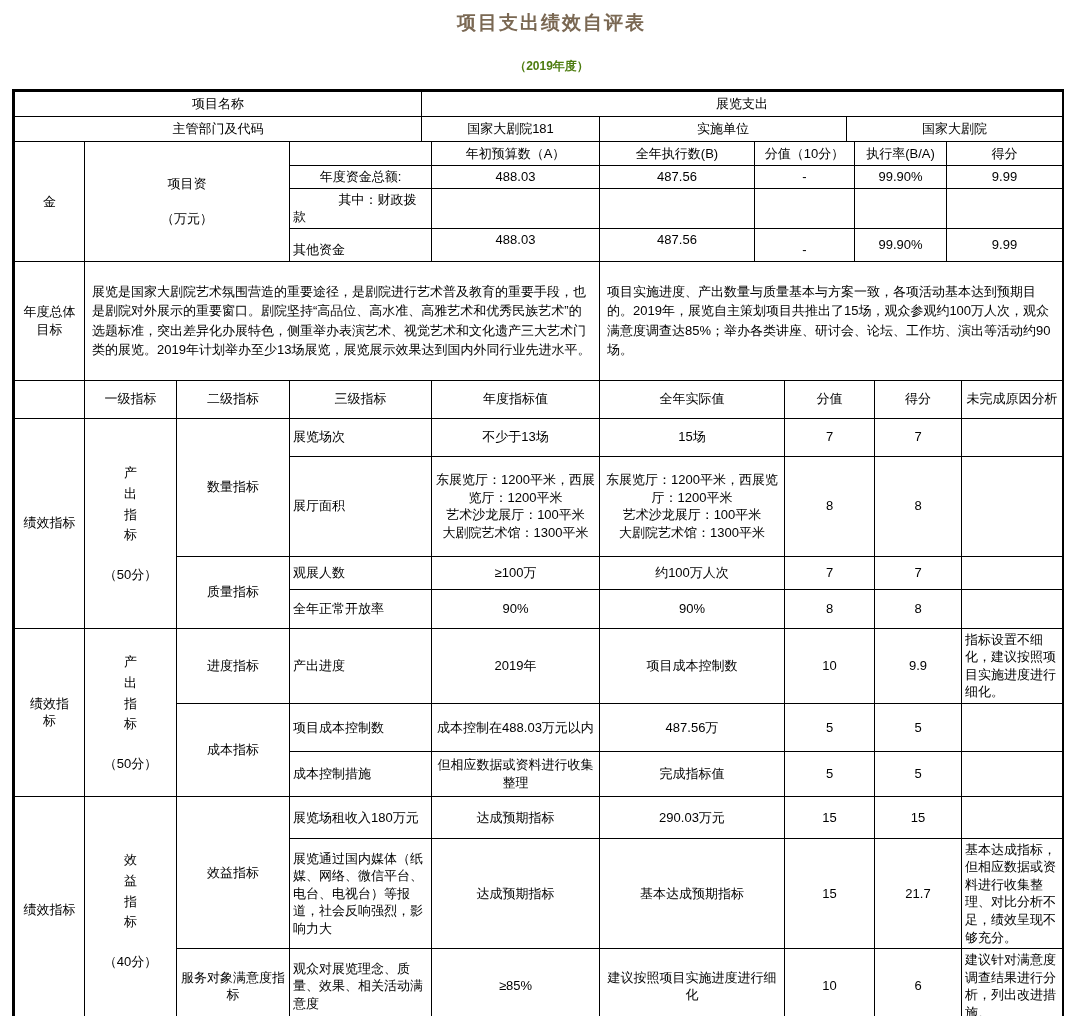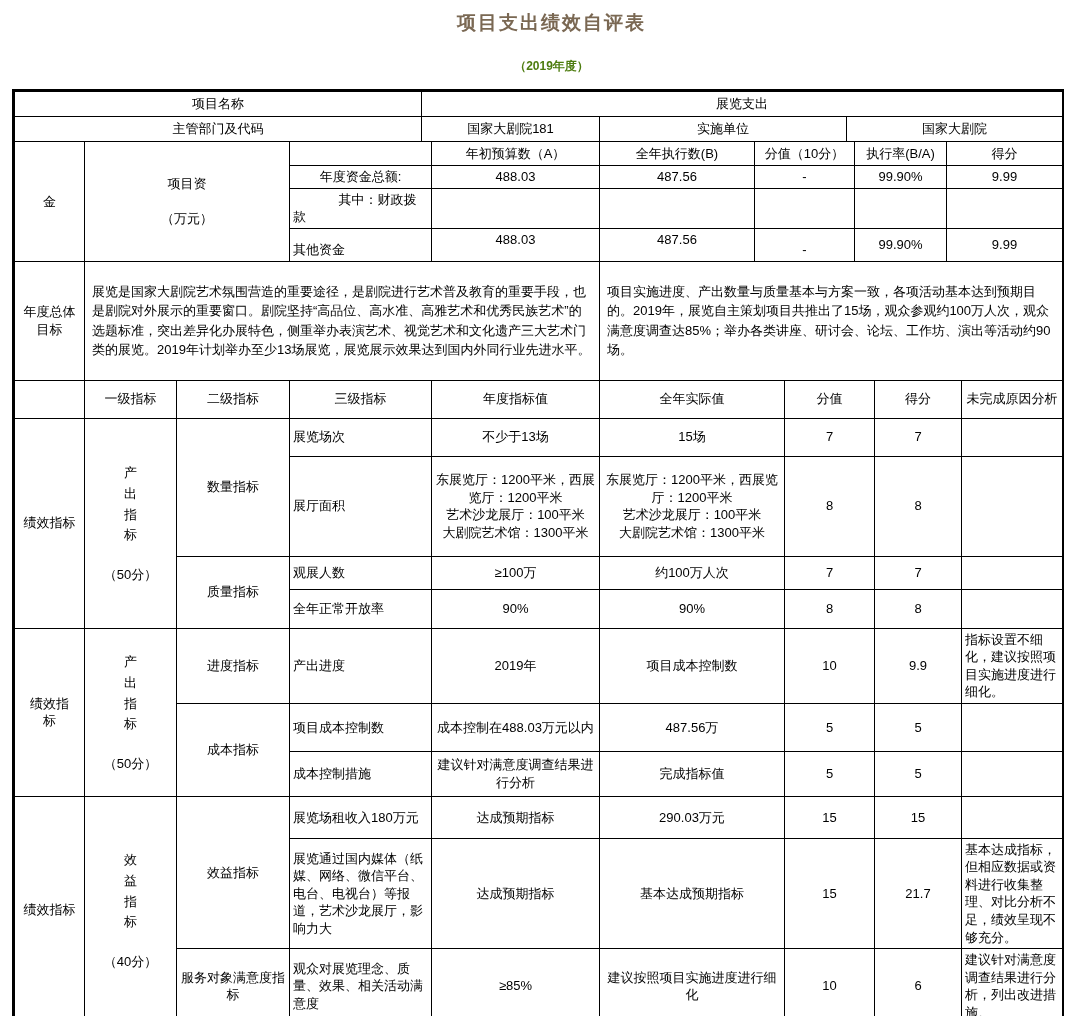--- a/index.html
+++ b/index.html
@@ -207,21 +207,21 @@
       <td rowspan="2">成本指标</td>
       <td class="tal">项目成本控制数</td>
       <td>成本控制在488.03万元以内</td>
       <td>487.56万</td>
       <td>5</td>
       <td>5</td>
       <td class="tal"></td>
     </tr>
     <tr style="height:45px">
       <td class="tal">成本控制措施</td>
-      <td>建议针对满意度调查结果进行分析</td>
+      <td>但相应数据或资料进行收集整理</td>
       <td>完成指标值</td>
       <td>5</td>
       <td>5</td>
       <td class="tal"></td>
     </tr>
 
     <tr style="height:42px">
       <td rowspan="3">绩效指标</td>
       <td rowspan="3">
         <div class="vname">效益指标</div>
@@ -229,21 +229,21 @@
       </td>
       <td rowspan="2">效益指标</td>
       <td class="tal">展览场租收入180万元</td>
       <td>达成预期指标</td>
       <td>290.03万元</td>
       <td>15</td>
       <td>15</td>
       <td class="tal"></td>
     </tr>
     <tr style="height:106px">
-      <td class="tal">展览通过国内媒体（纸媒、网络、微信平台、电台、电视台）等报道，艺术沙龙展厅，影响力大</td>
+      <td class="tal">展览通过国内媒体（纸媒、网络、微信平台、电台、电视台）等报道，社会反响强烈，影响力大</td>
       <td>达成预期指标</td>
       <td>基本达成预期指标</td>
       <td>15</td>
       <td>21.7</td>
       <td class="tal">基本达成指标，但相应数据或资料进行收集整理、对比分析不足，绩效呈现不够充分。</td>
     </tr>
     <tr style="height:67px">
       <td>服务对象满意度指标</td>
       <td class="tal">观众对展览理念、质量、效果、相关活动满意度</td>
       <td>≥85%</td>

